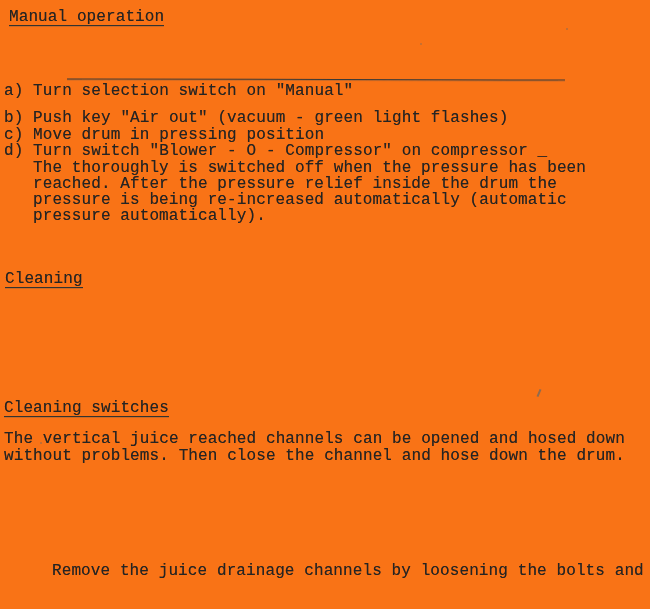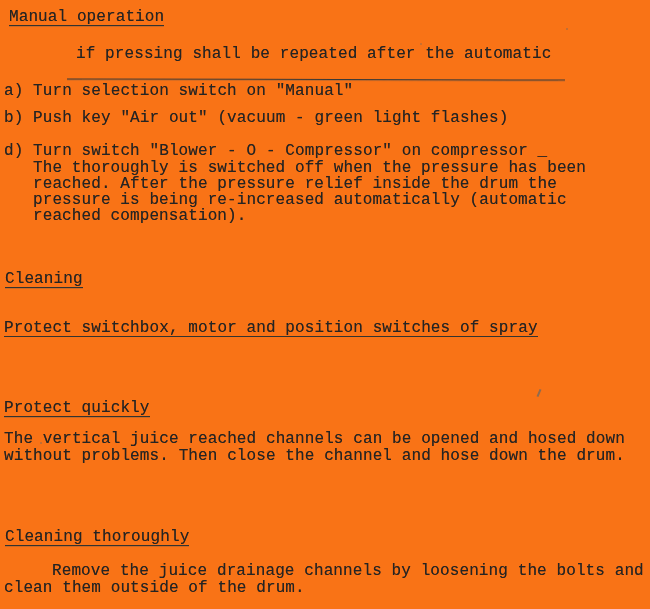--- a/index.html
+++ b/index.html
@@ -36,42 +36,39 @@
   .artifact { position: absolute; background: #6a6a66; }
   .dot { border-radius: 50%; }
 </style>
 </head>
 <body>
 
 <div class="page">
 
   <div class="line heading" style="left:9px; top:9px;"><span class="u">Manual operation</span></div>
 
-  <div class="line" style="left:76px; top:46px;">if pressing shall be repeated after the automatic</div>
   <div class="rule" style="left:67px; top:79px; width:498px; transform:rotate(0.12deg);"></div>
 
   <div class="line" style="left:4px; top:83px;"><span class="step-label">a)</span><span>Turn selection switch on "Manual"</span></div>
   <div class="line" style="left:4px; top:110px;"><span class="step-label">b)</span><span>Push key "Air out" (vacuum - green light flashes)</span></div>
+  <div class="line" style="left:4px; top:127px;"><span class="step-label">c)</span><span>Move drum in pressing position</span></div>
   <div class="line" style="left:4px; top:143px;"><span class="step-label">d)</span><span>Turn switch "Blower - O - Compressor" on compressor _</span></div>
 
   <div class="line" style="left:33px; top:160px;">The thoroughly is switched off when the pressure has been</div>
   <div class="line" style="left:33px; top:176px;">reached. After the pressure relief inside the drum the</div>
   <div class="line" style="left:33px; top:192px;">pressure is being re-increased automatically (automatic</div>
-  <div class="line" style="left:33px; top:208px;">reached compensation).</div>
+  <div class="line" style="left:33px; top:208px;">pressure automatically).</div>
 
   <div class="line heading" style="left:5px; top:271px;"><span class="u">Cleaning</span></div>
 
-  <div class="line" style="left:4px; top:320px;"><span class="u">Protect switchbox, motor and position switches of spray</span></div>
 
-  <div class="line heading" style="left:4px; top:400px;"><span class="u">Protect quickly</span></div>
+  <div class="line heading" style="left:4px; top:400px;"><span class="u">Cleaning switches</span></div>
   <div class="line" style="left:4px; top:431px;">The vertical juice reached channels can be opened and hosed down</div>
   <div class="line" style="left:4px; top:448px;font-family:Liberation Mono, monospace;">without problems. Then close the channel and hose down the drum.</div>
 
-  <div class="line heading" style="left:5px; top:529px;"><span class="u">Cleaning thoroughly</span></div>
   <div class="line" style="left:4px; top:563px;margin-left:48px;">Remove the juice drainage channels by loosening the bolts and</div>
-  <div class="line" style="left:4px; top:580px;">clean them outside of the drum.</div>
 
   <div class="artifact" style="left:538px; top:389px; width:2px; height:8px; transform:rotate(22deg); opacity:0.75;"></div>
   <div class="artifact dot" style="left:566px; top:28px; width:2px; height:2px; opacity:0.5;"></div>
   <div class="artifact dot" style="left:420px; top:43px; width:2px; height:2px; opacity:0.45;"></div>
   <div class="artifact dot" style="left:40px; top:442px; width:2px; height:2px; opacity:0.5;"></div>
 
 </div>
 
 </body></html>

